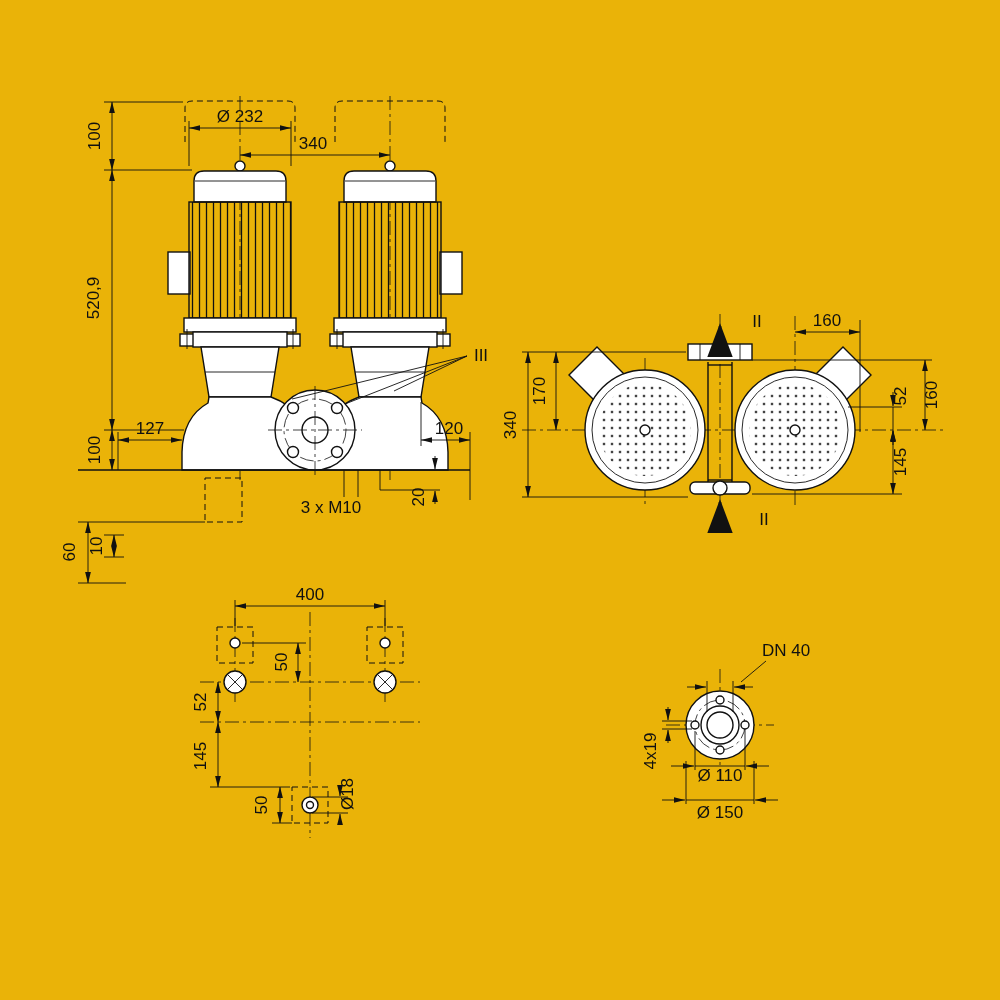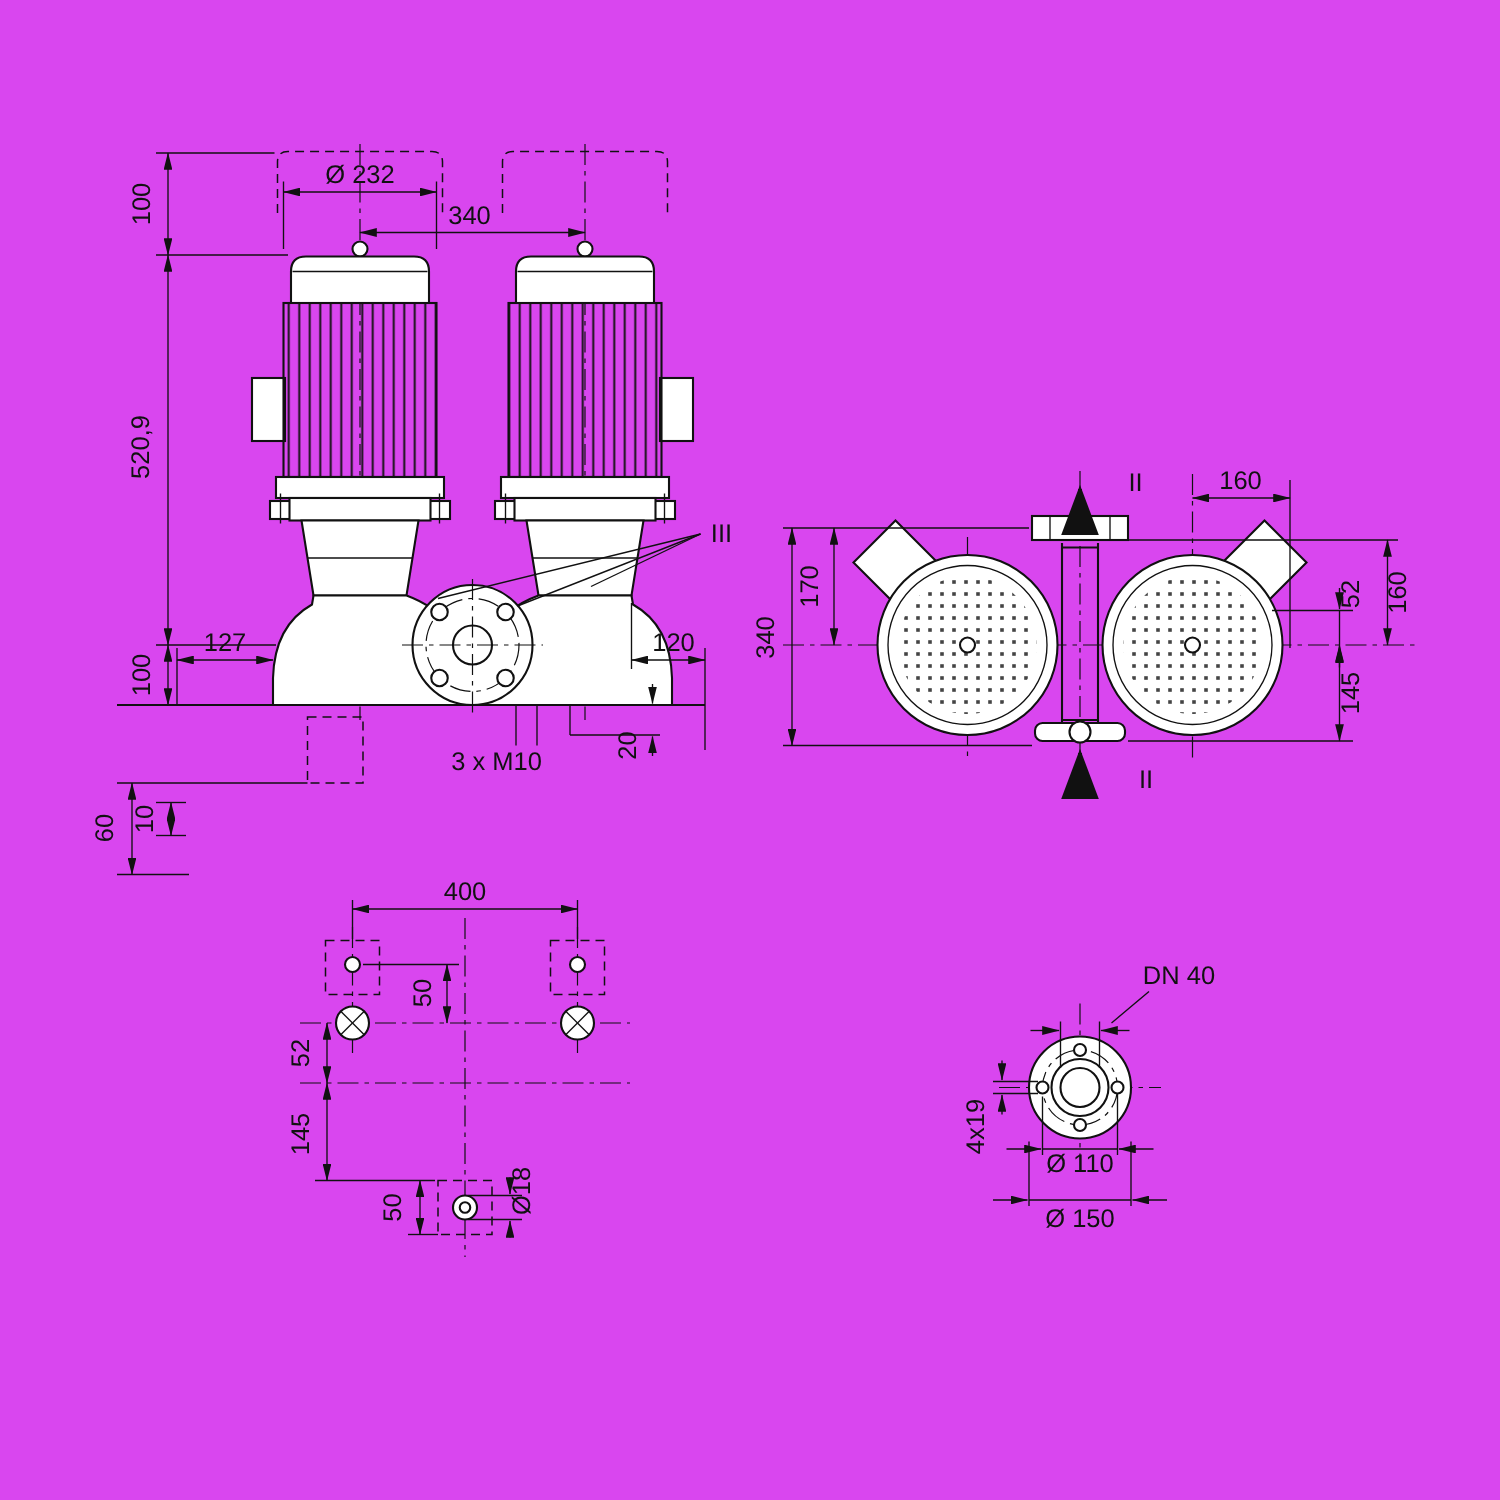--- a/index.html
+++ b/index.html
@@ -1,16 +1,16 @@
 <!DOCTYPE html>
 <html><head>
 <meta charset="utf-8">
 <style>
   html,body{margin:0;padding:0;background:#fff;}
-  .stage{width:1000px;height:1000px;background:#d946ef;position:relative;overflow:hidden;}
+  .stage{width:1000px;height:1000px;background:#eab308;position:relative;overflow:hidden;}
   .lbl{font-family:"Liberation Sans","DejaVu Sans",sans-serif;font-size:17px;fill:#111;}
   .o  {fill:none;stroke:#111;stroke-width:1.4;}
   .ow {fill:#fff;stroke:#111;stroke-width:1.4;}
   .t  {fill:none;stroke:#111;stroke-width:0.9;}
   .d  {fill:none;stroke:#111;stroke-width:0.9;}
   .cl {fill:none;stroke:#111;stroke-width:0.8;stroke-dasharray:14 4 3 4;}
   .hd {fill:none;stroke:#111;stroke-width:1;stroke-dasharray:6 4;}
   .th {fill:none;stroke:#111;stroke-width:2.6;}
 </style>
 </head>

